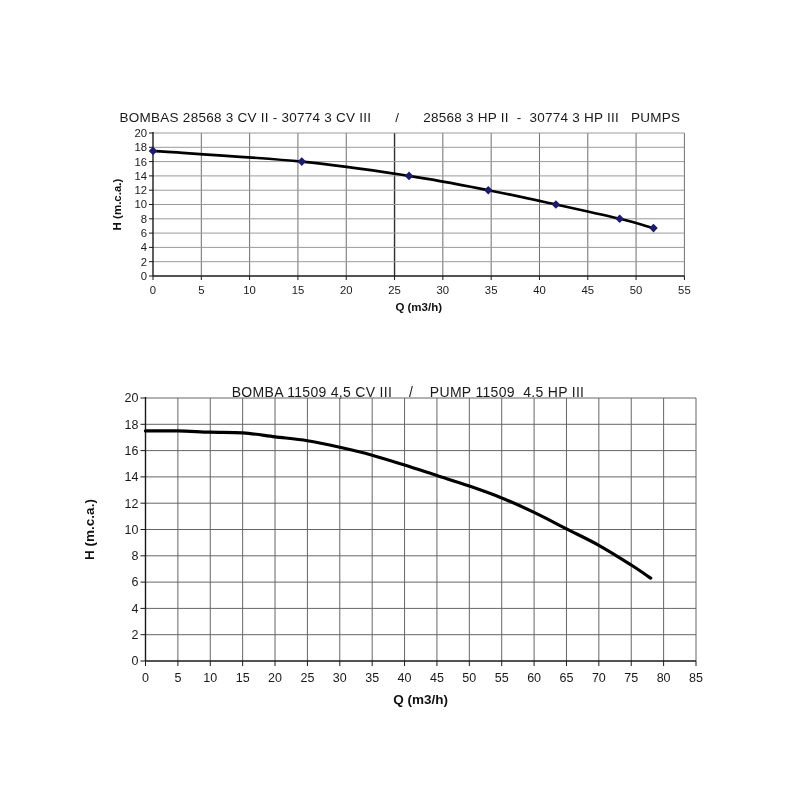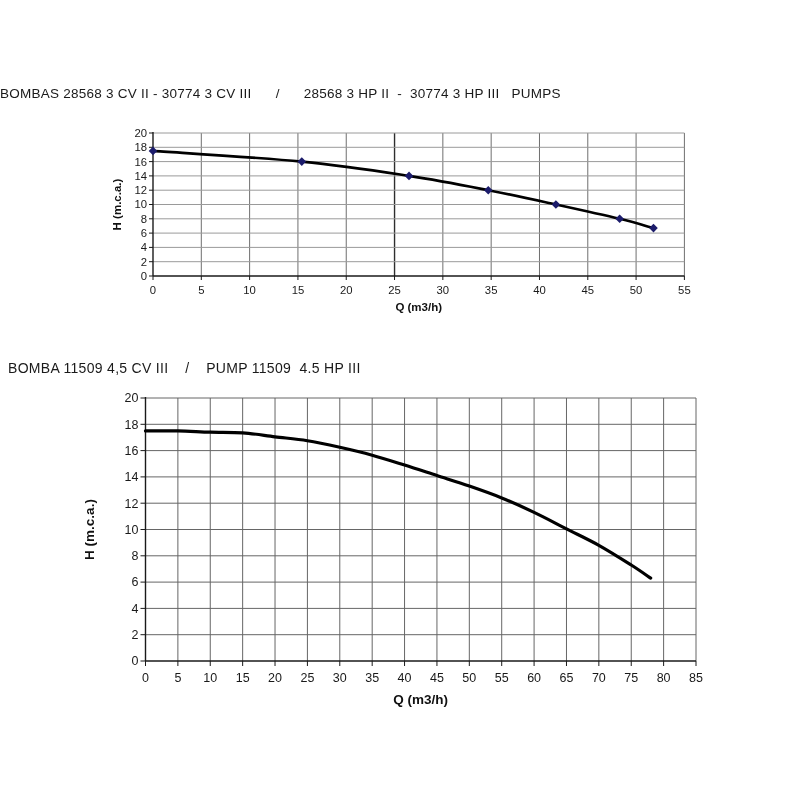--- a/index.html
+++ b/index.html
@@ -14,23 +14,24 @@
   .page {
     position: relative;
     width: 800px;
     height: 800px;
     background: #ffffff;
   }
   .chart-title {
     position: absolute;
     left: 0;
     width: 800px;
-    text-align: left;
+    text-align: center;
     color: #1a1a1a;
     white-space: pre;
+    margin-top: 24px;
   }
   #title1 {
     top: 86px;
     font-size: 13.5px;
     letter-spacing: 0.25px;
   }
   #title2 {
     top: 360px;
     font-size: 14px;
     letter-spacing: 0.3px;

